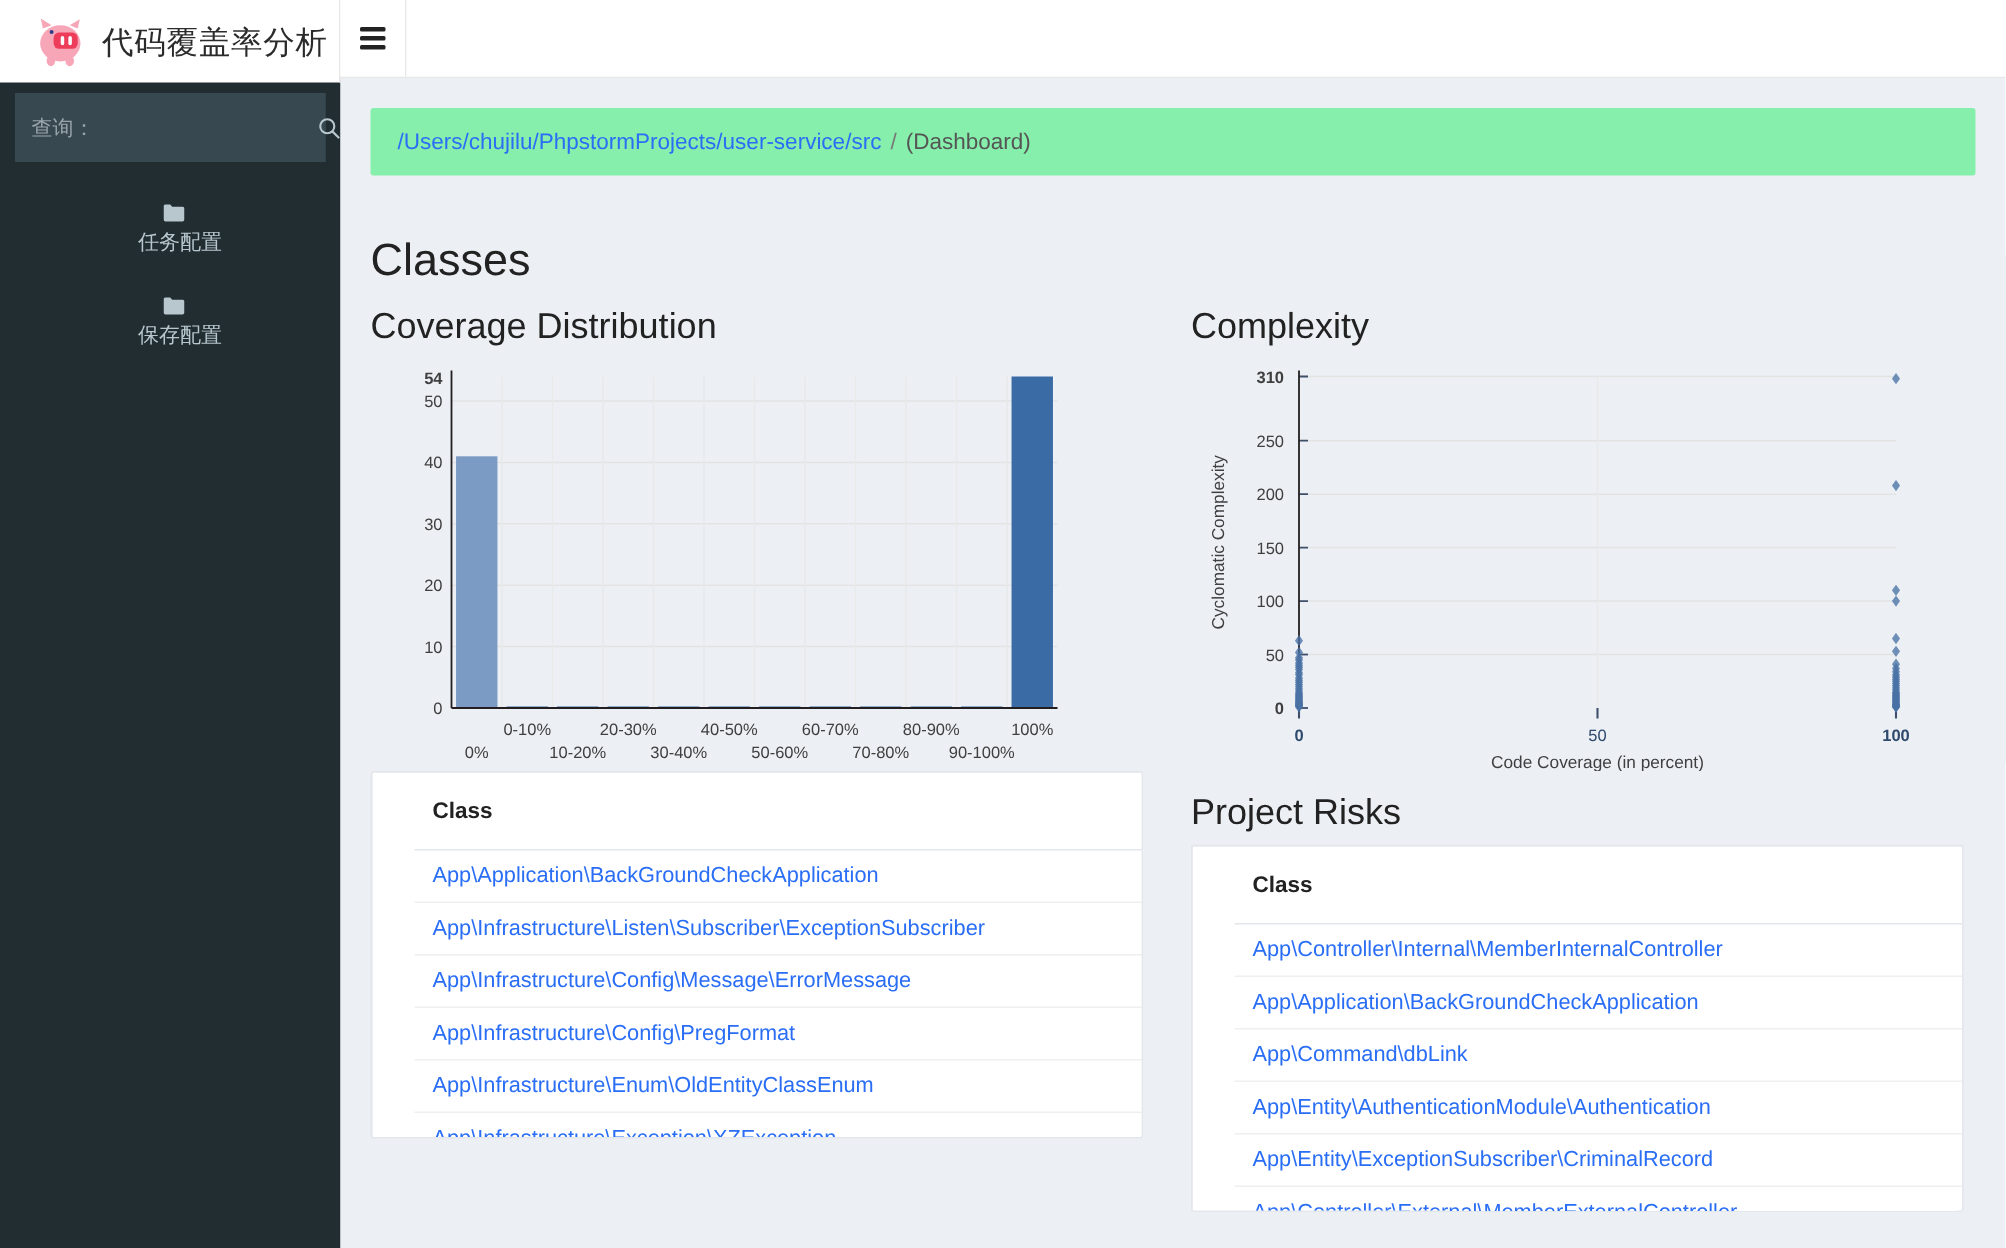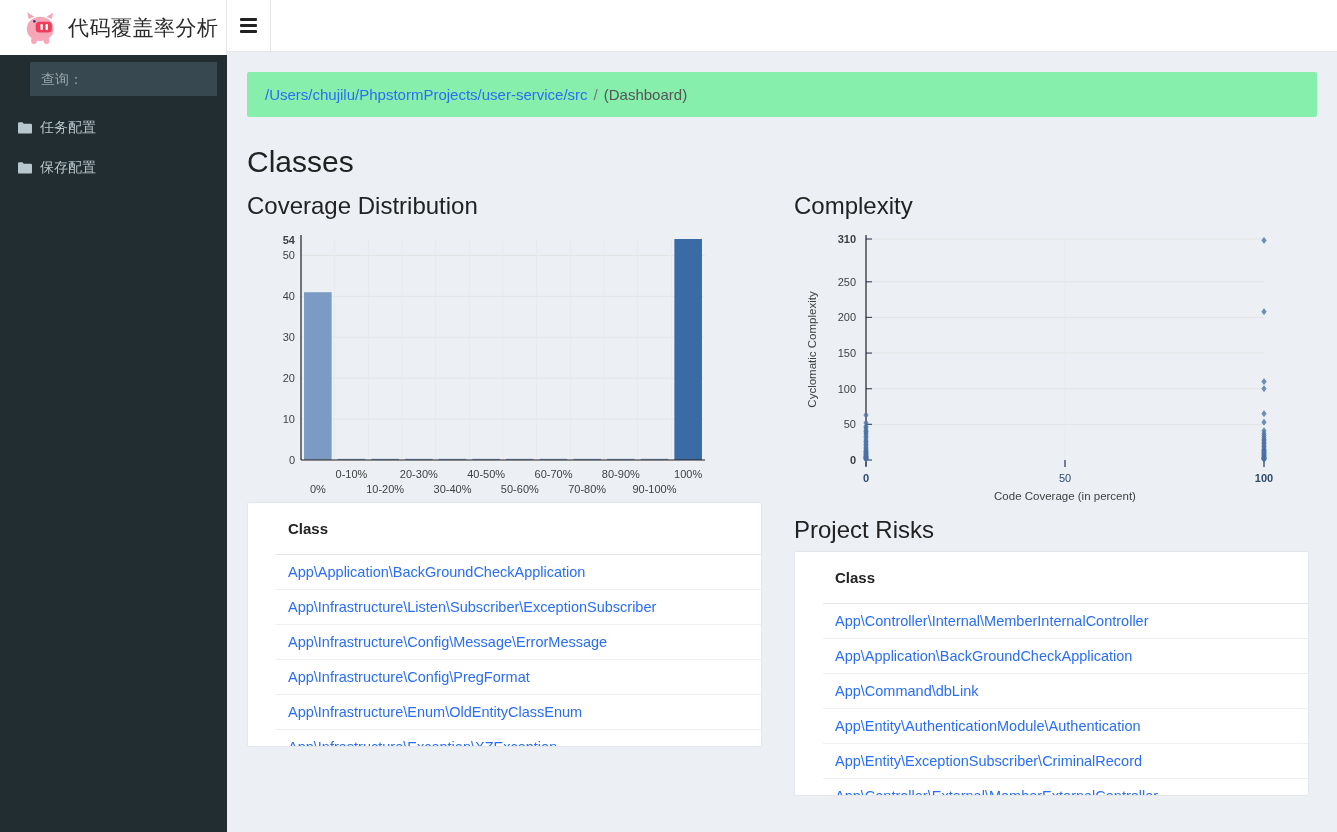--- a/index.html
+++ b/index.html
@@ -52,42 +52,42 @@
   
   #sidebar {
     position: absolute; top: 52px; left: 0;
     width: 227px; height: 780px;
     background: #222d32;
     overflow: hidden;
   }
   #search-wrap { padding: 10px 10px 0 10px; }
   #search-box {
     display: flex; align-items: center;
-    height: 34px; background: #374850;
+    height: 46px; background: #374850;
     border: 1px solid #374850;
-    margin-left: 20px;
   }
   #search-input {
     flex: 1; background: transparent; border: 0; outline: 0;
     color: #d2d6de; font-size: 14px;
     padding: 0 10px; height: 32px;
     font-family: "Liberation Sans", sans-serif;
   }
   #search-input::placeholder { color: #9aa4ab; }
   #search-btn {
     width: 34px; height: 32px; background: transparent; border: 0;
     display: flex; align-items: center; justify-content: center;
     cursor: pointer; padding: 0;
   }
   #menu { list-style: none; margin: 12px 0 0 0; padding: 0; }
   #menu li a {
     display: flex; align-items: center;
     padding: 11px 5px 11px 15px;
     color: #b8c7ce; font-size: 14px; text-decoration: none;
     border-left: 3px solid transparent;
+    flex-direction: column;
   }
   #menu .mi-icon { width: 22px; flex: 0 0 22px; display: inline-flex; align-items: center; }
   #menu .mi-label { white-space: nowrap; }
   #menu li.no-icon a { padding-left: 15px; }
 
   
   #content {
     position: absolute; top: 52px; left: 227px;
     width: 1110px; height: 780px;
     background: #ecf0f5;
@@ -101,21 +101,21 @@
     padding: 14px 18px;
     font-size: 15px;
     border-radius: 2px;
   }
   #breadcrumb .crumb-link { color: #2a6ef5; text-decoration: none; }
   #breadcrumb .crumb-sep { color: #777; margin: 0 6px; }
   #breadcrumb .crumb-current { color: #555; }
 
   h1#page-title {
     font-size: 30px; font-weight: 400; color: #222;
-    margin: 28px 0 0 0; line-height: 1.1;
+    margin: 40px 0 0 0; line-height: 1.1;
   }
   h2.section-title {
     font-size: 24px; font-weight: 400; color: #222;
     margin: 14px 0 6px 0; line-height: 1.2;
   }
 
   
   .row2 { display: flex; gap: 32px; }
   .col { width: 515px; flex: 0 0 515px; }
 

